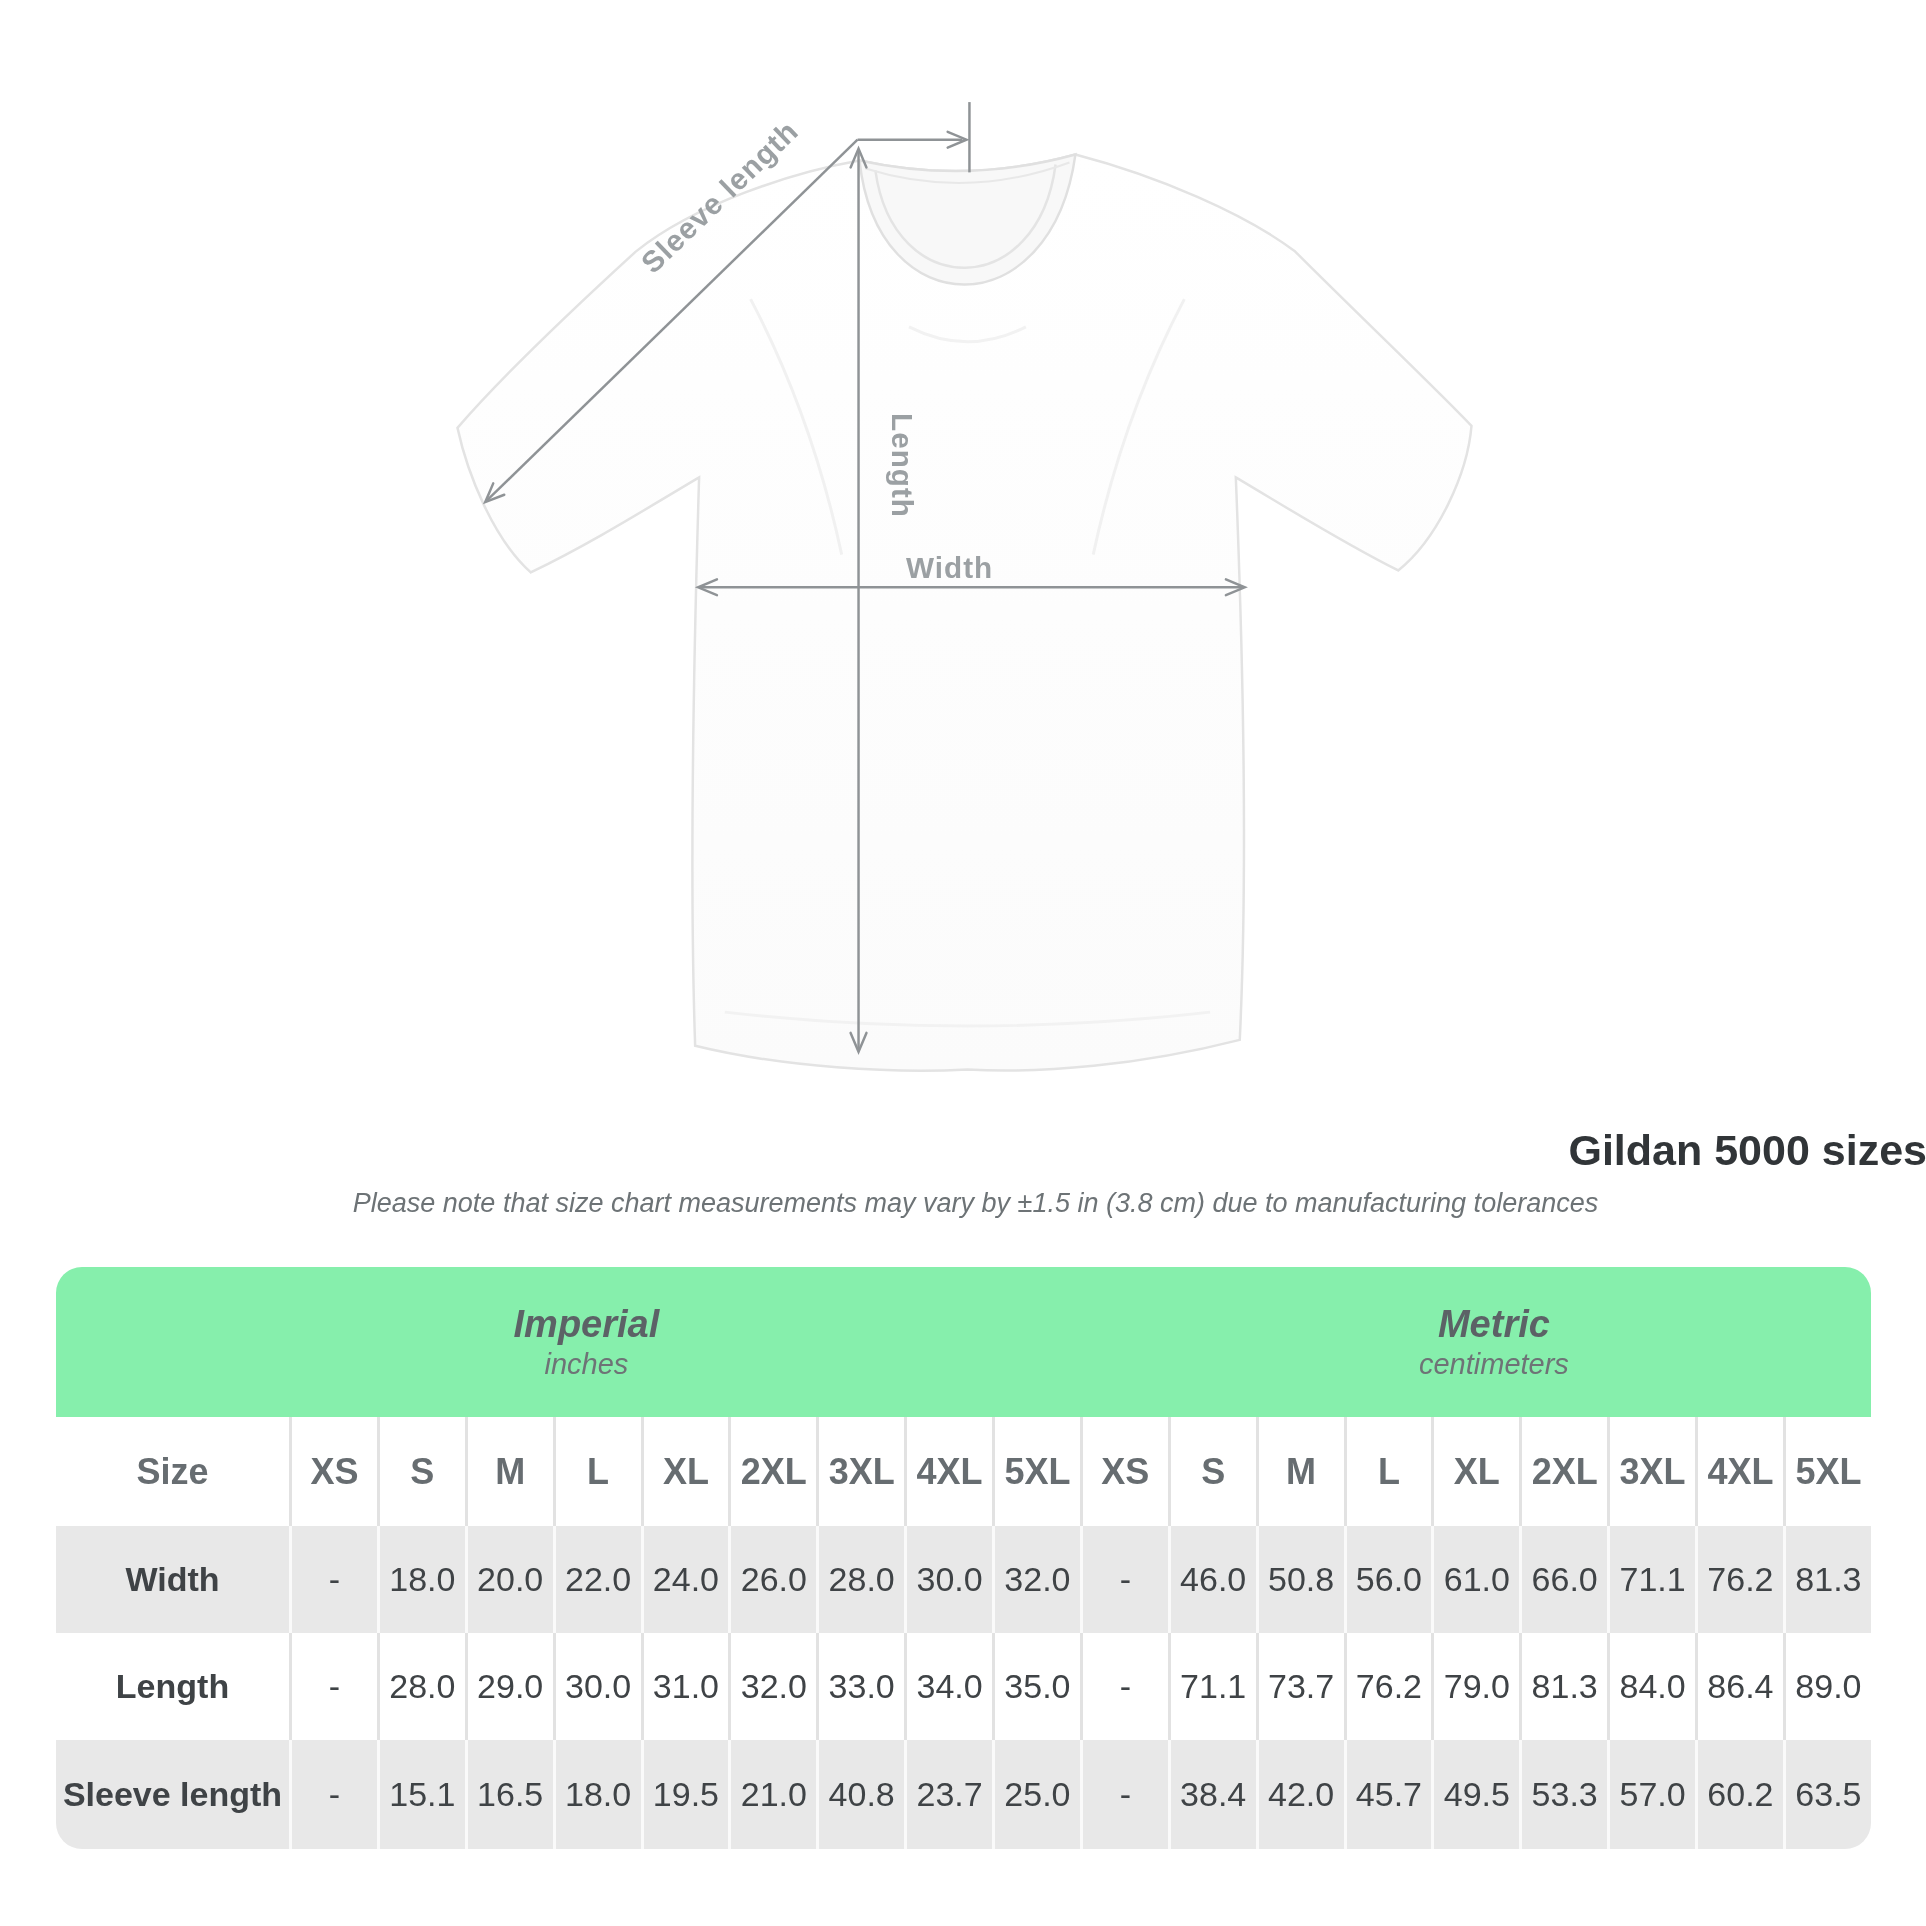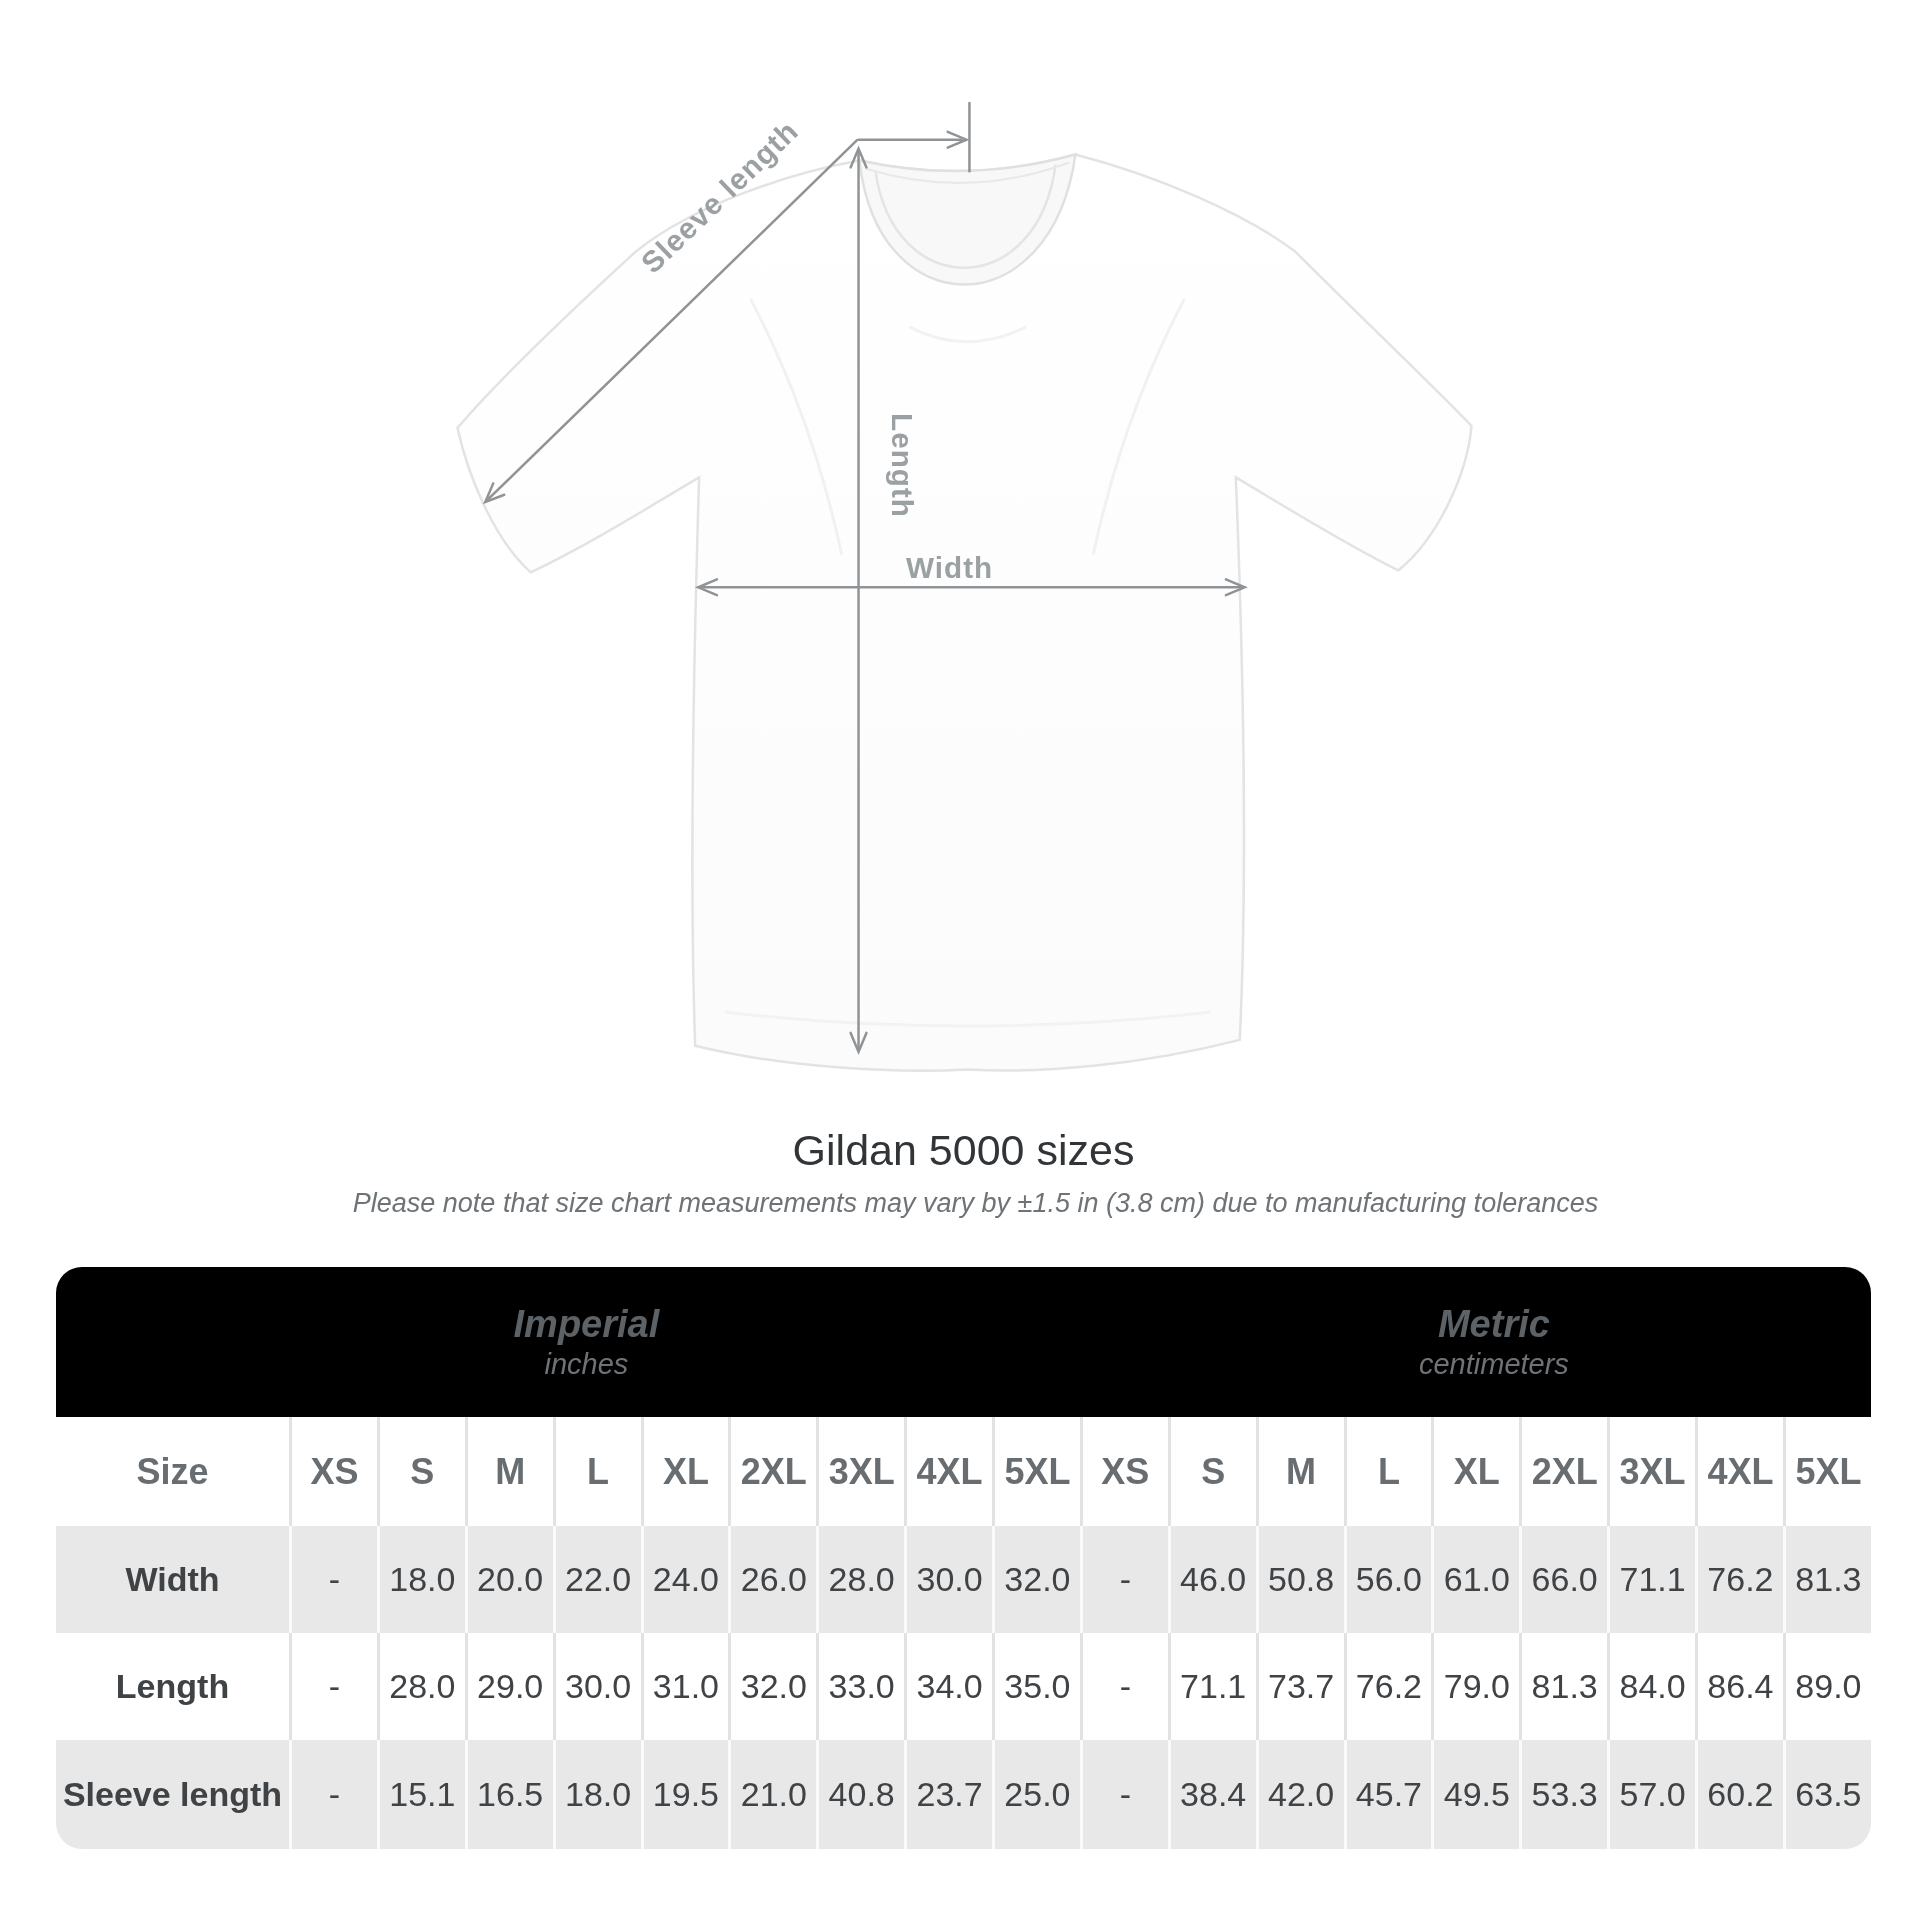--- a/index.html
+++ b/index.html
@@ -6,35 +6,35 @@
   body{font-family:"Liberation Sans","DejaVu Sans",sans-serif;}
   #stage{position:relative;width:1927px;height:1927px;background:#ffffff;overflow:hidden;}
 
   
   #shirt-svg{position:absolute;left:0;top:0;}
   .ann-line{stroke:#8f9396;stroke-width:2.5;fill:none;}
   .ann-arrow{stroke:#8f9396;stroke-width:2.5;fill:none;stroke-linecap:round;}
   .ann-label{fill:#9ba0a3;font-size:30px;font-weight:bold;letter-spacing:1px;}
 
   
-  .page-title{position:absolute;top:1127px;left:0;width:100%;text-align:center;
-    font-size:43px;line-height:46px;font-weight:normal;color:#313538;}
+  .page-title{position:absolute;top:1127px;left:0;width:100%;text-align:right;
+    font-size:43px;line-height:46px;font-weight:bold;color:#313538;}
   .page-subtitle{position:absolute;top:1186px;left:12px;width:100%;text-align:center;
     font-size:27px;line-height:34px;font-style:italic;color:#6d7376;}
 
   
   .table-wrap{position:absolute;left:56px;top:1267px;width:1815px;height:582px;
     border-radius:26px;overflow:hidden;background:#ffffff;}
   table.size-table{width:1815px;height:582px;border-collapse:separate;border-spacing:0;
     table-layout:fixed;}
   table.size-table col.label-col{width:233px;}
   td,th{padding:0;margin:0;text-align:center;vertical-align:middle;}
 
   tr.band-row{height:150px;}
-  tr.band-row td{background:#000000;padding-left:37px;}
+  tr.band-row td{background:#86efac;padding-left:37px;}
   .band-title{font-size:38px;font-weight:bold;font-style:italic;color:#5c6266;line-height:44px;}
   .band-unit{font-size:29px;font-style:italic;color:#6e7376;line-height:36px;text-align:center;}
 
   tr.header-row{height:109px;}
   tr.header-row th{background:#ffffff;font-size:36px;font-weight:bold;color:#676d71;}
   tr.header-row th + th{border-left:3px solid #e2e2e2;}
 
   tr.data-row{height:107px;}
   tr.data-row td{font-size:34px;color:#3f4346;}
   td.rowlabel{font-size:36px;font-weight:bold;color:#676d71;}

